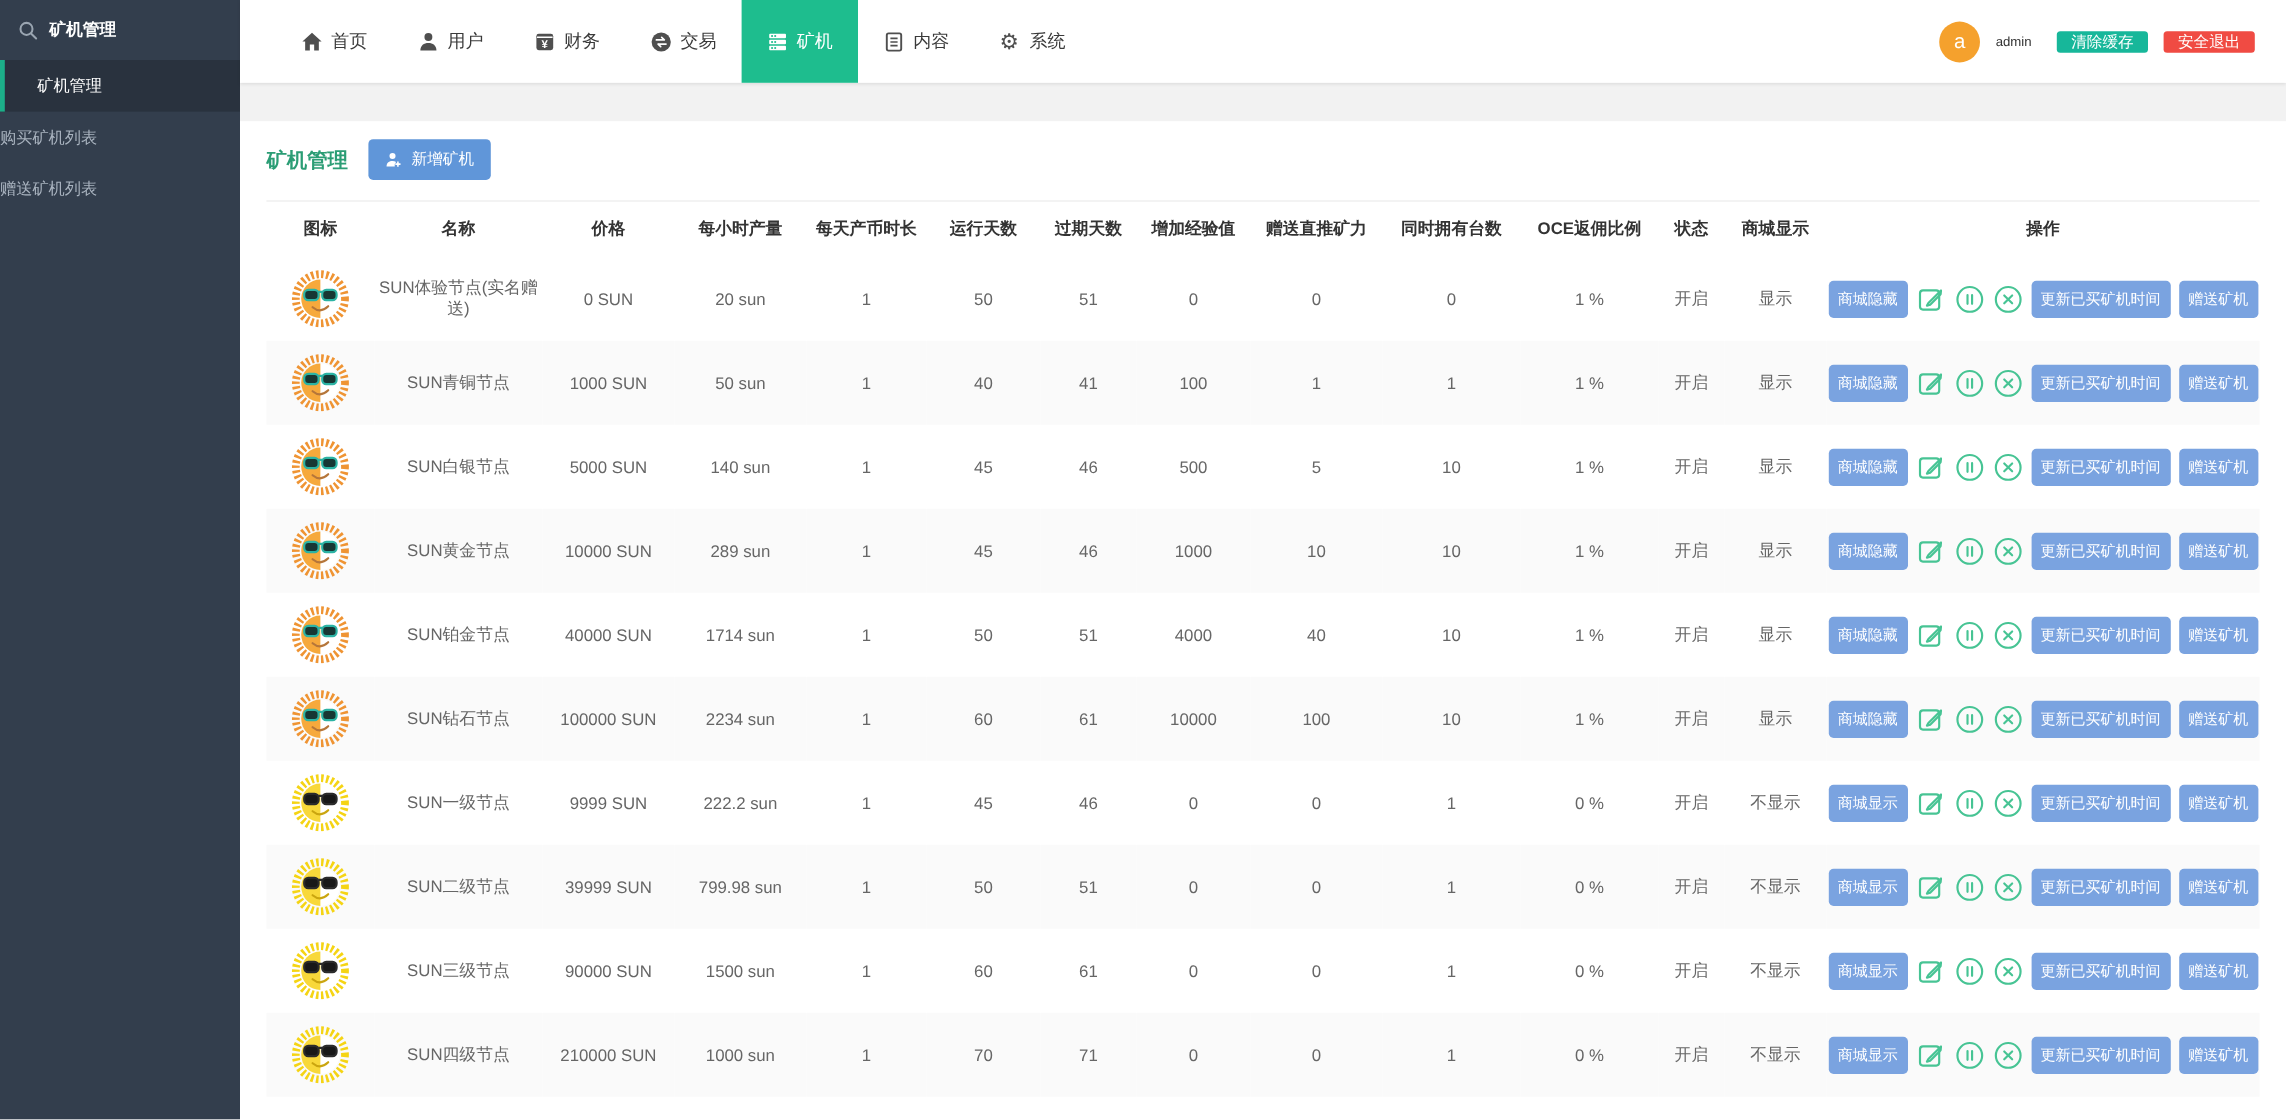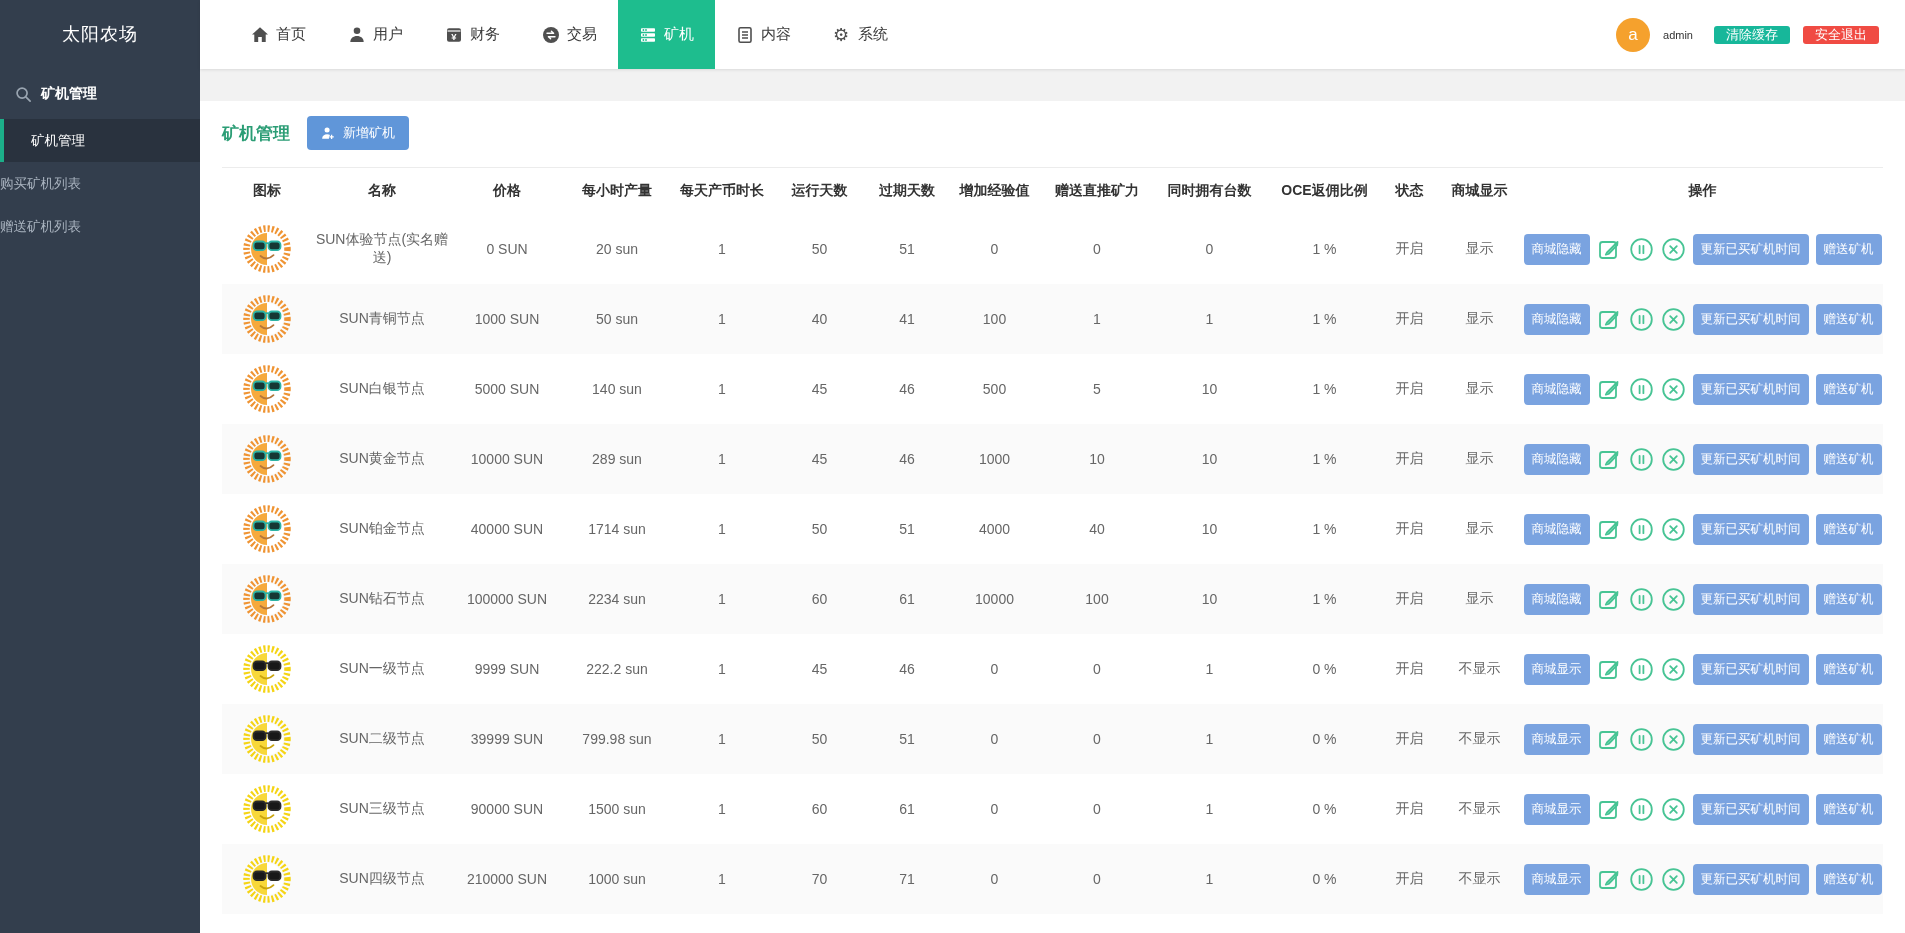--- a/index.html
+++ b/index.html
@@ -57,21 +57,20 @@
     cursor:pointer; white-space:nowrap; font-family:inherit; }
   .icon-btn { background:none; border:none; padding:0; width:25px; height:25px; display:inline-flex; cursor:pointer; color:#47c494; }
   .icon-btn svg { width:100%; height:100%; }
 </style>
 </head>
 <body>
 
 <div class="app">
 
   <aside class="sidebar">
-    <div class="logo">太阳农场</div>
     <div class="side-group">
       <span class="sg-icon">
         <svg viewBox="0 0 18 18">
             <circle cx="7.5" cy="7.5" r="5.3" fill="none" stroke="#9aa5b1" stroke-width="1.8"></circle>
             <path d="M11.7 11.7 L16 16" stroke="#9aa5b1" stroke-width="1.8" stroke-linecap="round"></path>
           </svg>
       </span>
       <span>矿机管理</span>
     </div>
     <nav id="side-menu">

